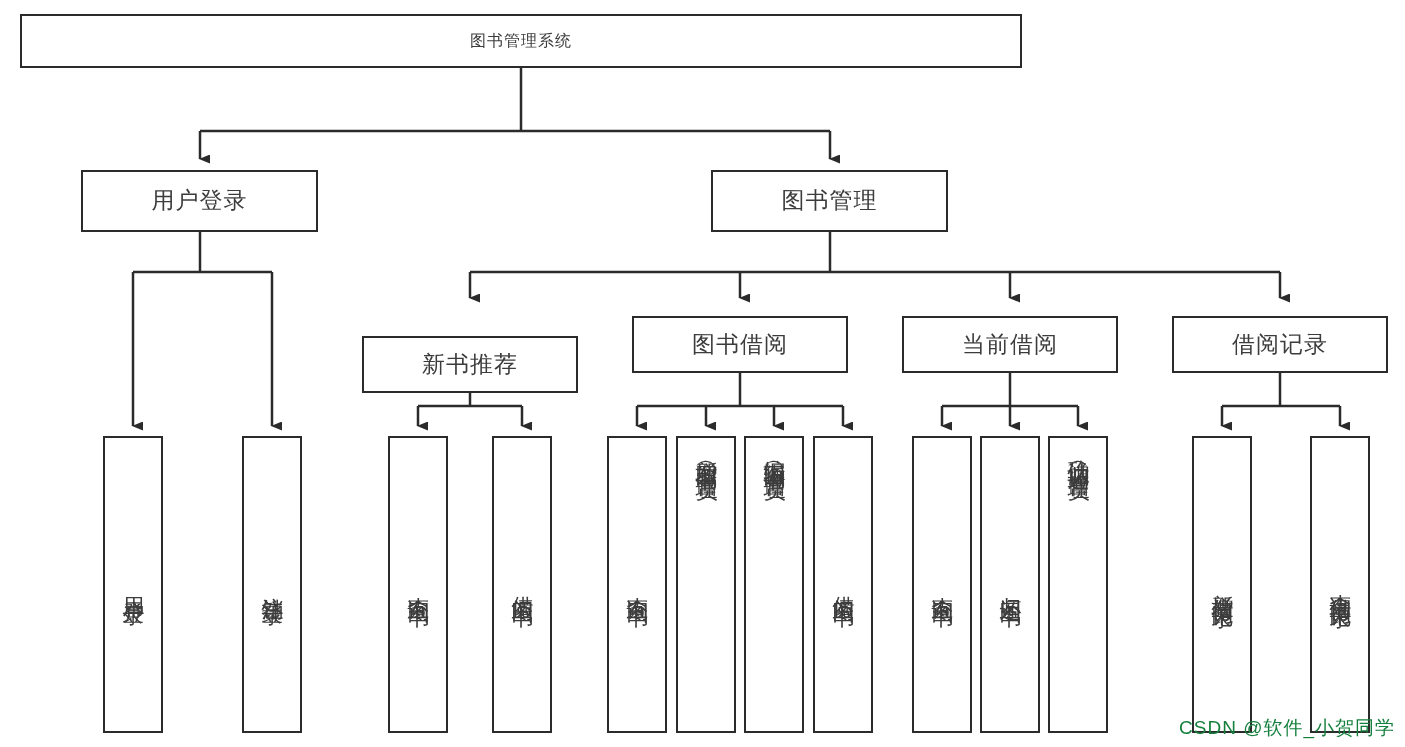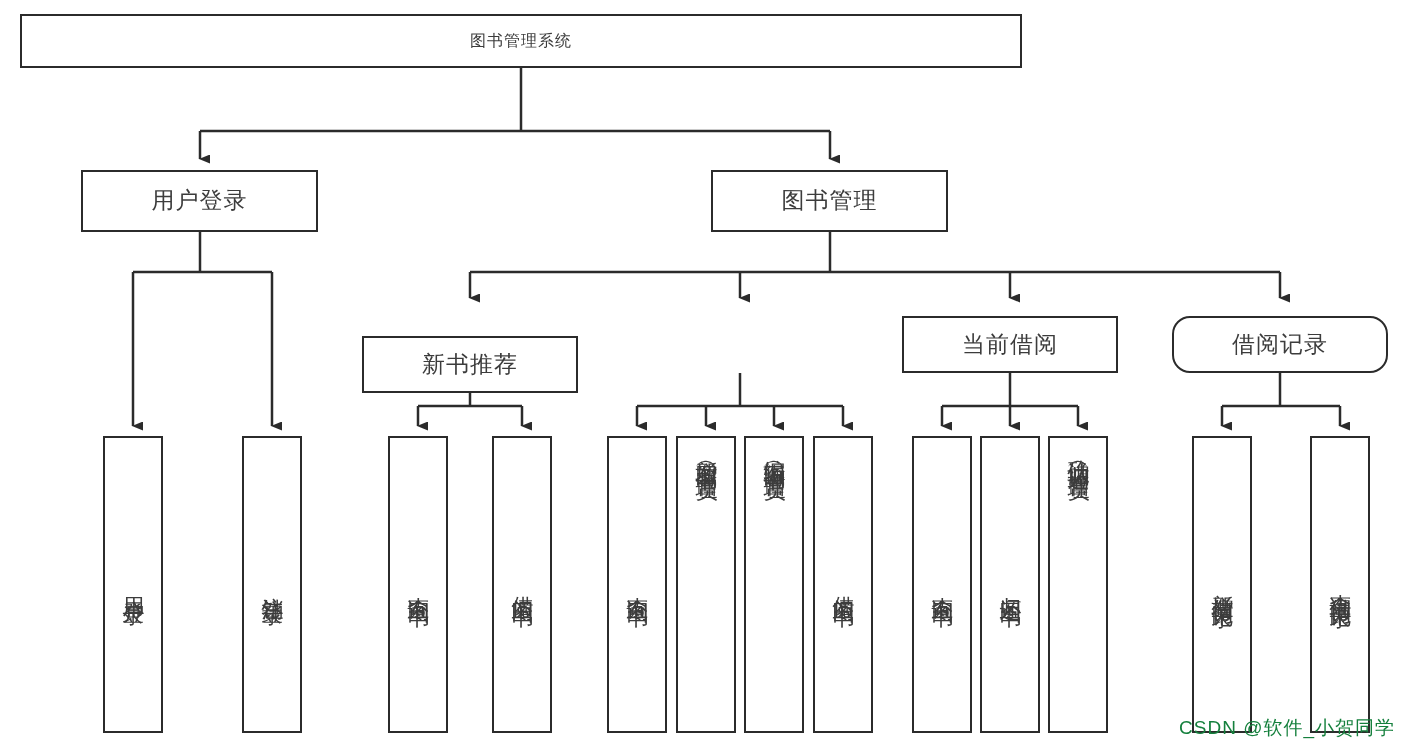--- a/index.html
+++ b/index.html
@@ -134,24 +134,27 @@
   <div class="node horiz" style="left:81px; top:170px; width:237px; height:62px;">
     <span>用户登录</span>
   </div>
   <div class="node horiz" style="left:711px; top:170px; width:237px; height:62px;">
     <span>图书管理</span>
   </div>
 
   <div class="node horiz" style="left:362px; top:316px; width:216px; height:57px;margin-top:20px;">
     <span>新书推荐</span>
   </div>
+  <div class="node horiz" style="left:632px; top:316px; width:216px; height:57px;">
+    <span>图书借阅</span>
+  </div>
   <div class="node horiz" style="left:902px; top:316px; width:216px; height:57px;">
     <span>当前借阅</span>
   </div>
-  <div class="node horiz" style="left:1172px; top:316px; width:216px; height:57px;border-radius:18px;">
+  <div class="node horiz" style="left:1172px; top:316px; width:216px; height:57px;">
     <span>借阅记录</span>
   </div>
 
   <div class="node vert centered" style="left:103px; top:436px; width:60px; height:297px;">
     <span class="vtext">用户登录</span>
   </div>
   <div class="node vert centered" style="left:242px; top:436px; width:60px; height:297px;">
     <span class="vtext">注销登录</span>
   </div>
 

